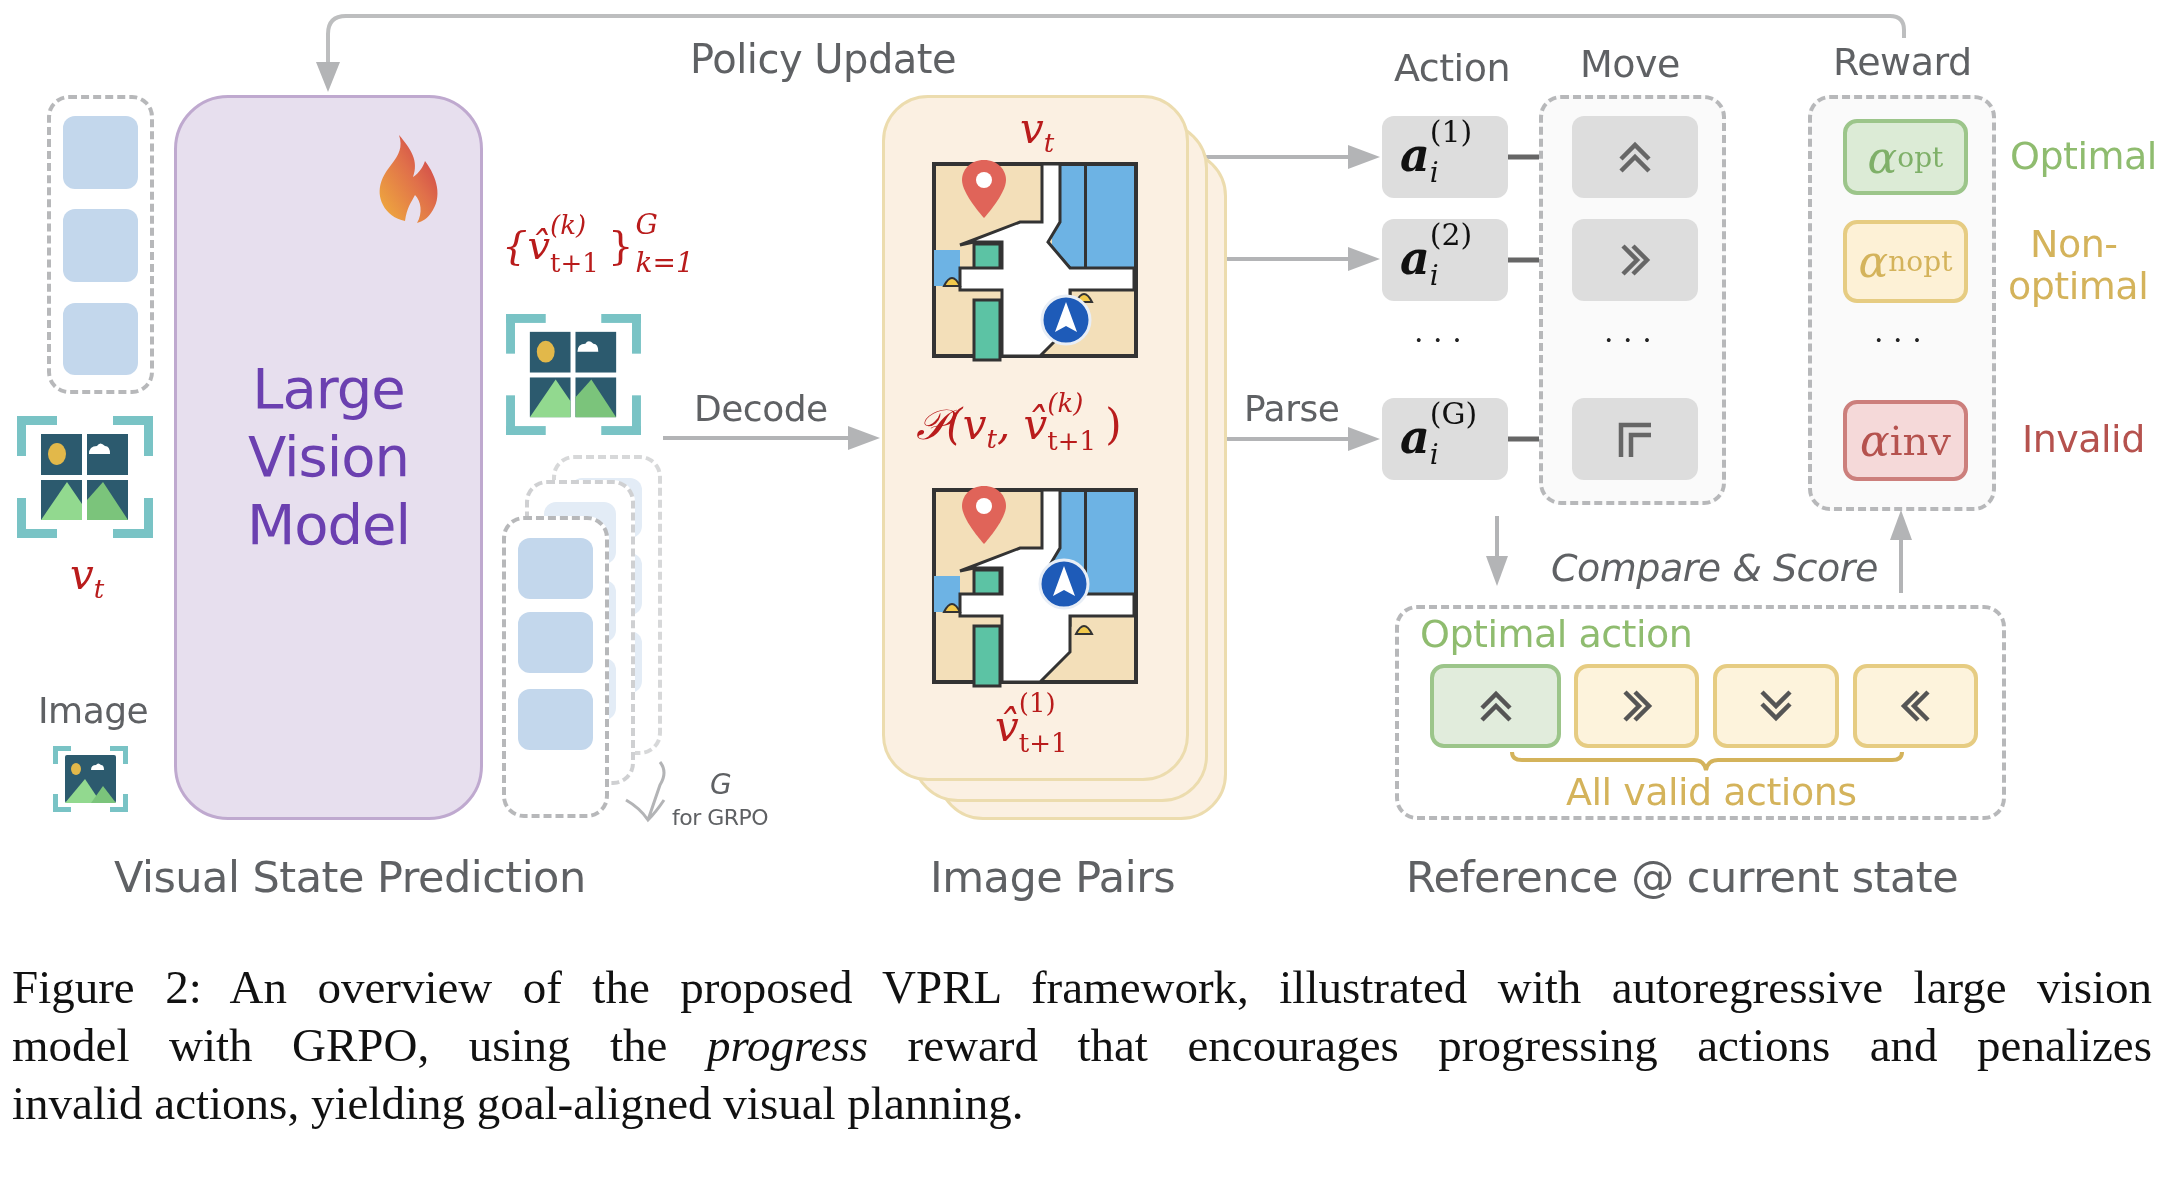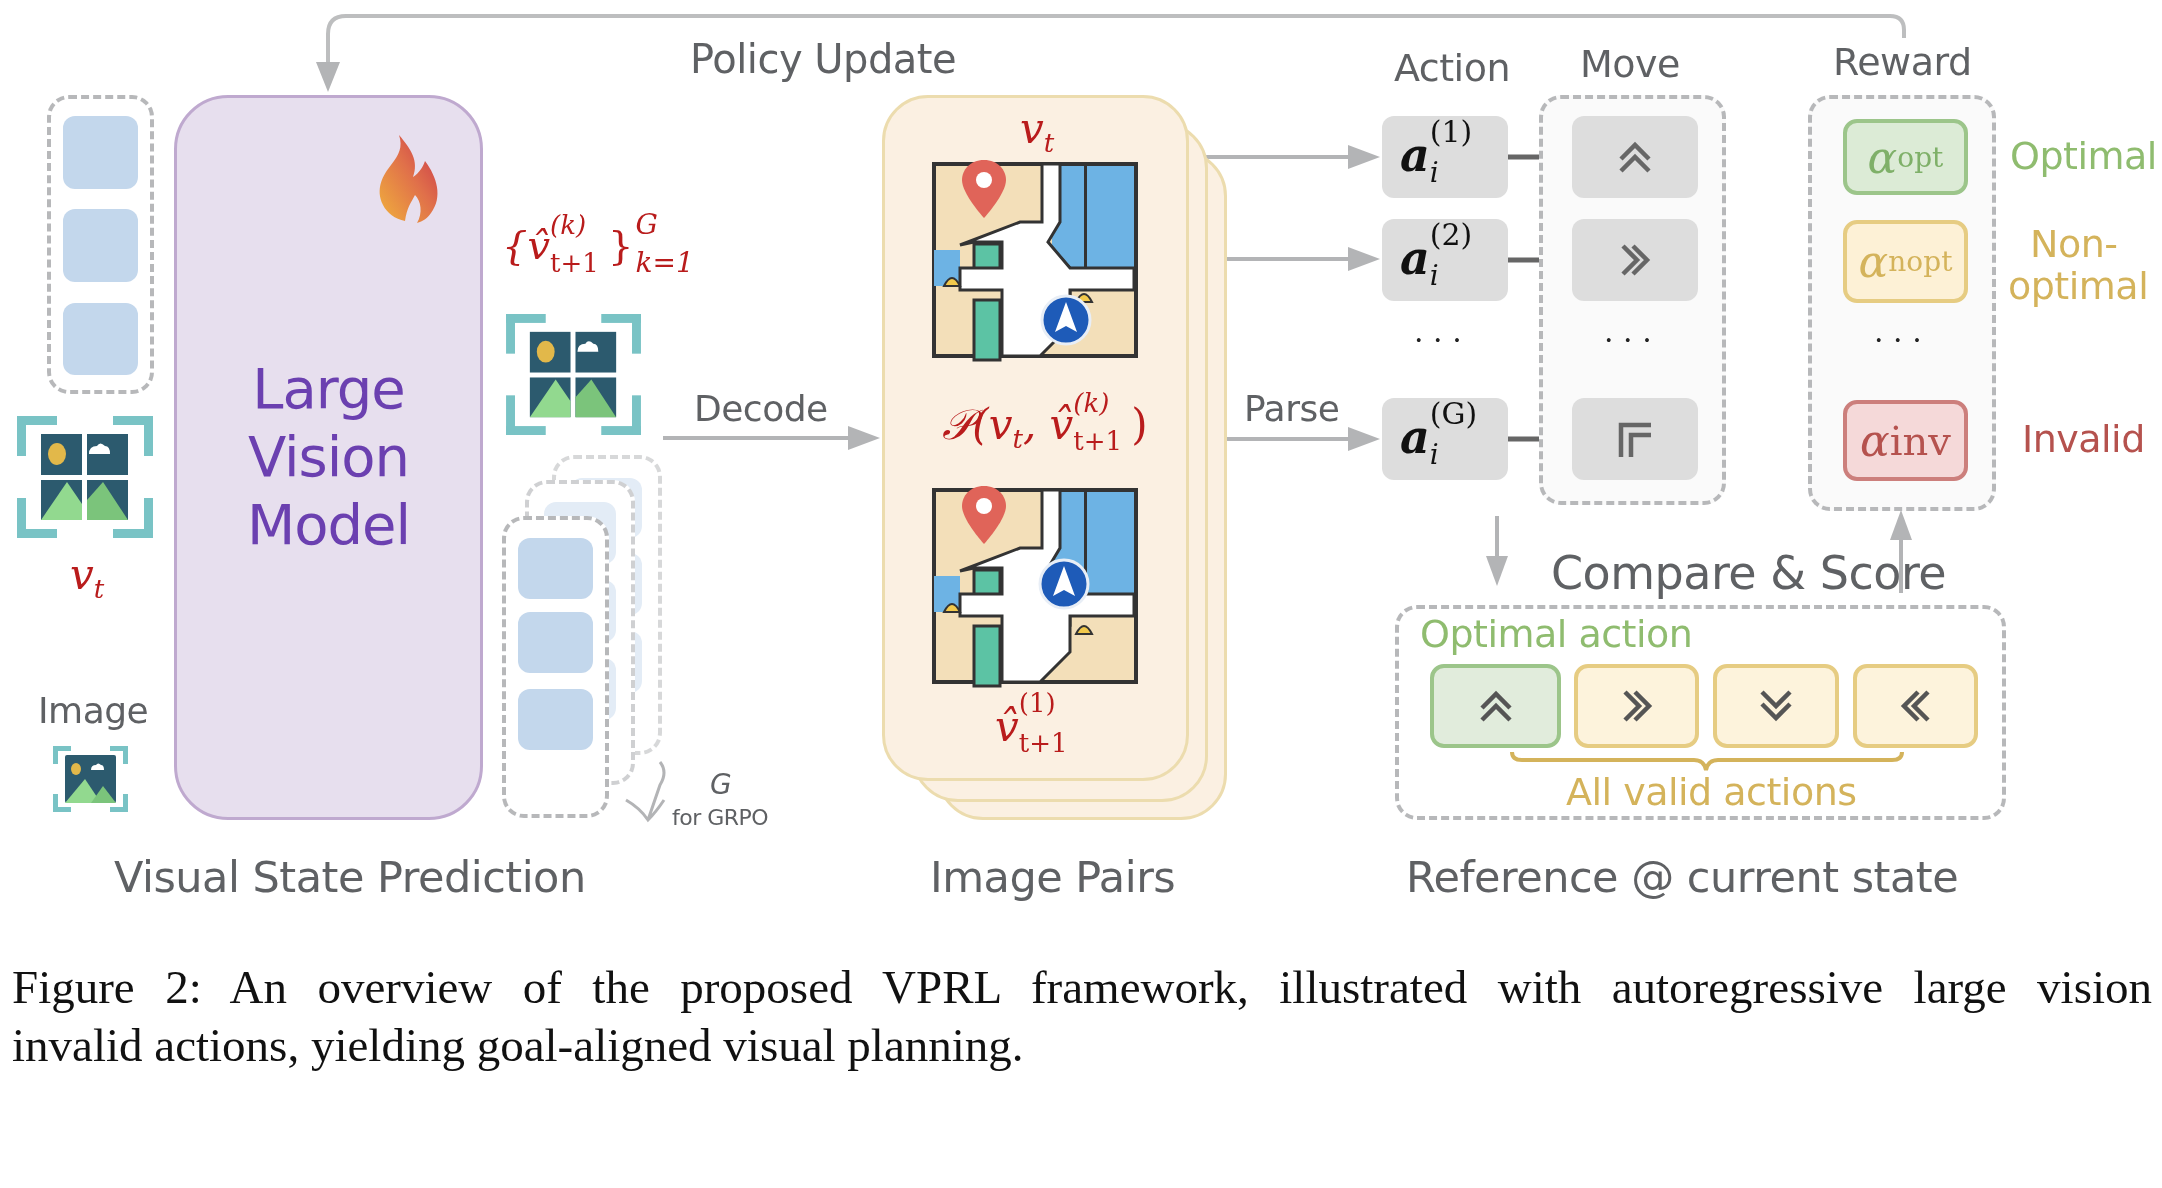--- a/index.html
+++ b/index.html
@@ -206,21 +206,21 @@
     <path d="M30,95 L90,72 L112,72 L112,14 L130,14 L130,72 L118,92 L140,118 L204,118 L204,140 L140,140 L140,176 L110,206 L72,206 L72,140 L30,140 L30,118 L72,118 L72,92 L44,92 L30,95 z" fill="#ffffff" stroke="#333" stroke-width="3"></path>
     <path d="M14,136 q8,-16 16,0 z" fill="#f2c94c" stroke="#333" stroke-width="2"></path>
     <path d="M146,152 q8,-16 16,0 z" fill="#f2c94c" stroke="#333" stroke-width="2"></path>
     <path d="M54,10 C40,10 32,20 32,30 C32,44 54,68 54,68 C54,68 76,44 76,30 C76,20 68,10 54,10 z" fill="#e06459"></path>
     <circle cx="54" cy="30" r="8" fill="#fff"></circle>
     <circle cx="136" cy="170" r="24" fill="#1e5bb8" stroke="#e8eef6" stroke-width="3"></circle>
     <path d="M136,152 L147,182 L136,176 L125,182 z" fill="#fff"></path>
   </svg>
 </div>
 
-<div class="math" style="left:942px;top:400px;font-size:42px;">
+<div class="math" style="left:916px;top:400px;font-size:42px;">
   <span>𝒫(v</span><sub>t</sub><span>, v̂</span><span style="position:relative;display:inline-block;width:58px;height:42px;vertical-align:top;">
     <span style="position:absolute;left:0;top:-12px;font-size:26px;">(k)</span>
     <span style="position:absolute;left:0;top:26px;font-size:26px;font-style:normal;">t+1</span>
   </span><span style="font-style:normal;">)</span>
 </div>
 
 <div class="abs" style="left:930px;top:476px;width:210px;height:210px;">
   <svg width="210" height="210" viewBox="0 0 210 210">
     <rect x="4" y="14" width="202" height="192" fill="#f3dfb9" stroke="#333" stroke-width="4"></rect>
     <rect x="122" y="16" width="82" height="120" fill="#6db3e4"></rect>
@@ -311,21 +311,21 @@
 <div class="rbox" style="left:1843px;top:400px;width:125px;height:81px;background:#f5d9d9;border-color:#cc7f7c;color:#b5524e;">
   <span style="font-size:44px;font-style:italic;">α</span>
     <sub style="font-size:40px;">inv</sub>
 </div>
 
 <div class="lbl" style="left:2010px;top:134px;font-size:38px;color:#8fbc6f;">Optimal</div>
 <div class="lbl" style="left:2030px;top:222px;font-size:38px;color:#d4b35b;">Non-</div>
 <div class="lbl" style="left:2008px;top:264px;font-size:38px;color:#d4b35b;">optimal</div>
 <div class="lbl" style="left:2022px;top:417px;font-size:38px;color:#b5524e;">Invalid</div>
 
-<div class="lbl" style="left:1551px;top:546px;font-size:46px;">Compare &amp; Score</div>
+<div class="lbl" style="left:1551px;top:546px;font-size:38px;font-style:italic;">Compare &amp; Score</div>
 
 <div class="dash" style="left:1395px;top:605px;width:611px;height:215px;"></div>
 <div class="lbl" style="left:1420px;top:612px;font-size:38px;color:#8fbc6f;">Optimal action</div>
 
 <div class="tile" style="left:1430px;top:664px;width:131px;height:84px;background:#e1ecdc;border-color:#9cc58a;">
   <svg width="40" height="40" viewBox="0 0 40 40" style="position:static;">
     <path d="M6,22 L20,8 L34,22 M6,34 L20,20 L34,34" fill="none" stroke="#555" stroke-width="4.5"></path>
   </svg>
 </div>
 <div class="tile" style="left:1574px;top:664px;width:125px;height:84px;background:#fdf3dc;border-color:#e6cc82;">
@@ -343,14 +343,15 @@
     <path d="M22,6 L8,20 L22,34 M32,6 L18,20 L32,34" fill="none" stroke="#555" stroke-width="4.5"></path>
   </svg>
 </div>
 
 <div class="lbl" style="left:1566px;top:770px;font-size:38px;color:#d4b35b;">All valid actions</div>
 
 <div class="lbl" style="left:1406px;top:852px;font-size:43px;">Reference @ current state</div>
 
 <div class="caption" style="top:958px;">
   <span class="line">Figure 2: An overview of the proposed VPRL framework, illustrated with autoregressive large vision</span>
+  <span class="line"><span>model with GRPO, using the </span><i>progress</i><span> reward that encourages progressing actions and penalizes</span></span>
   <span class="line last">invalid actions, yielding goal-aligned visual planning.</span>
 </div>
 
 </body></html>

